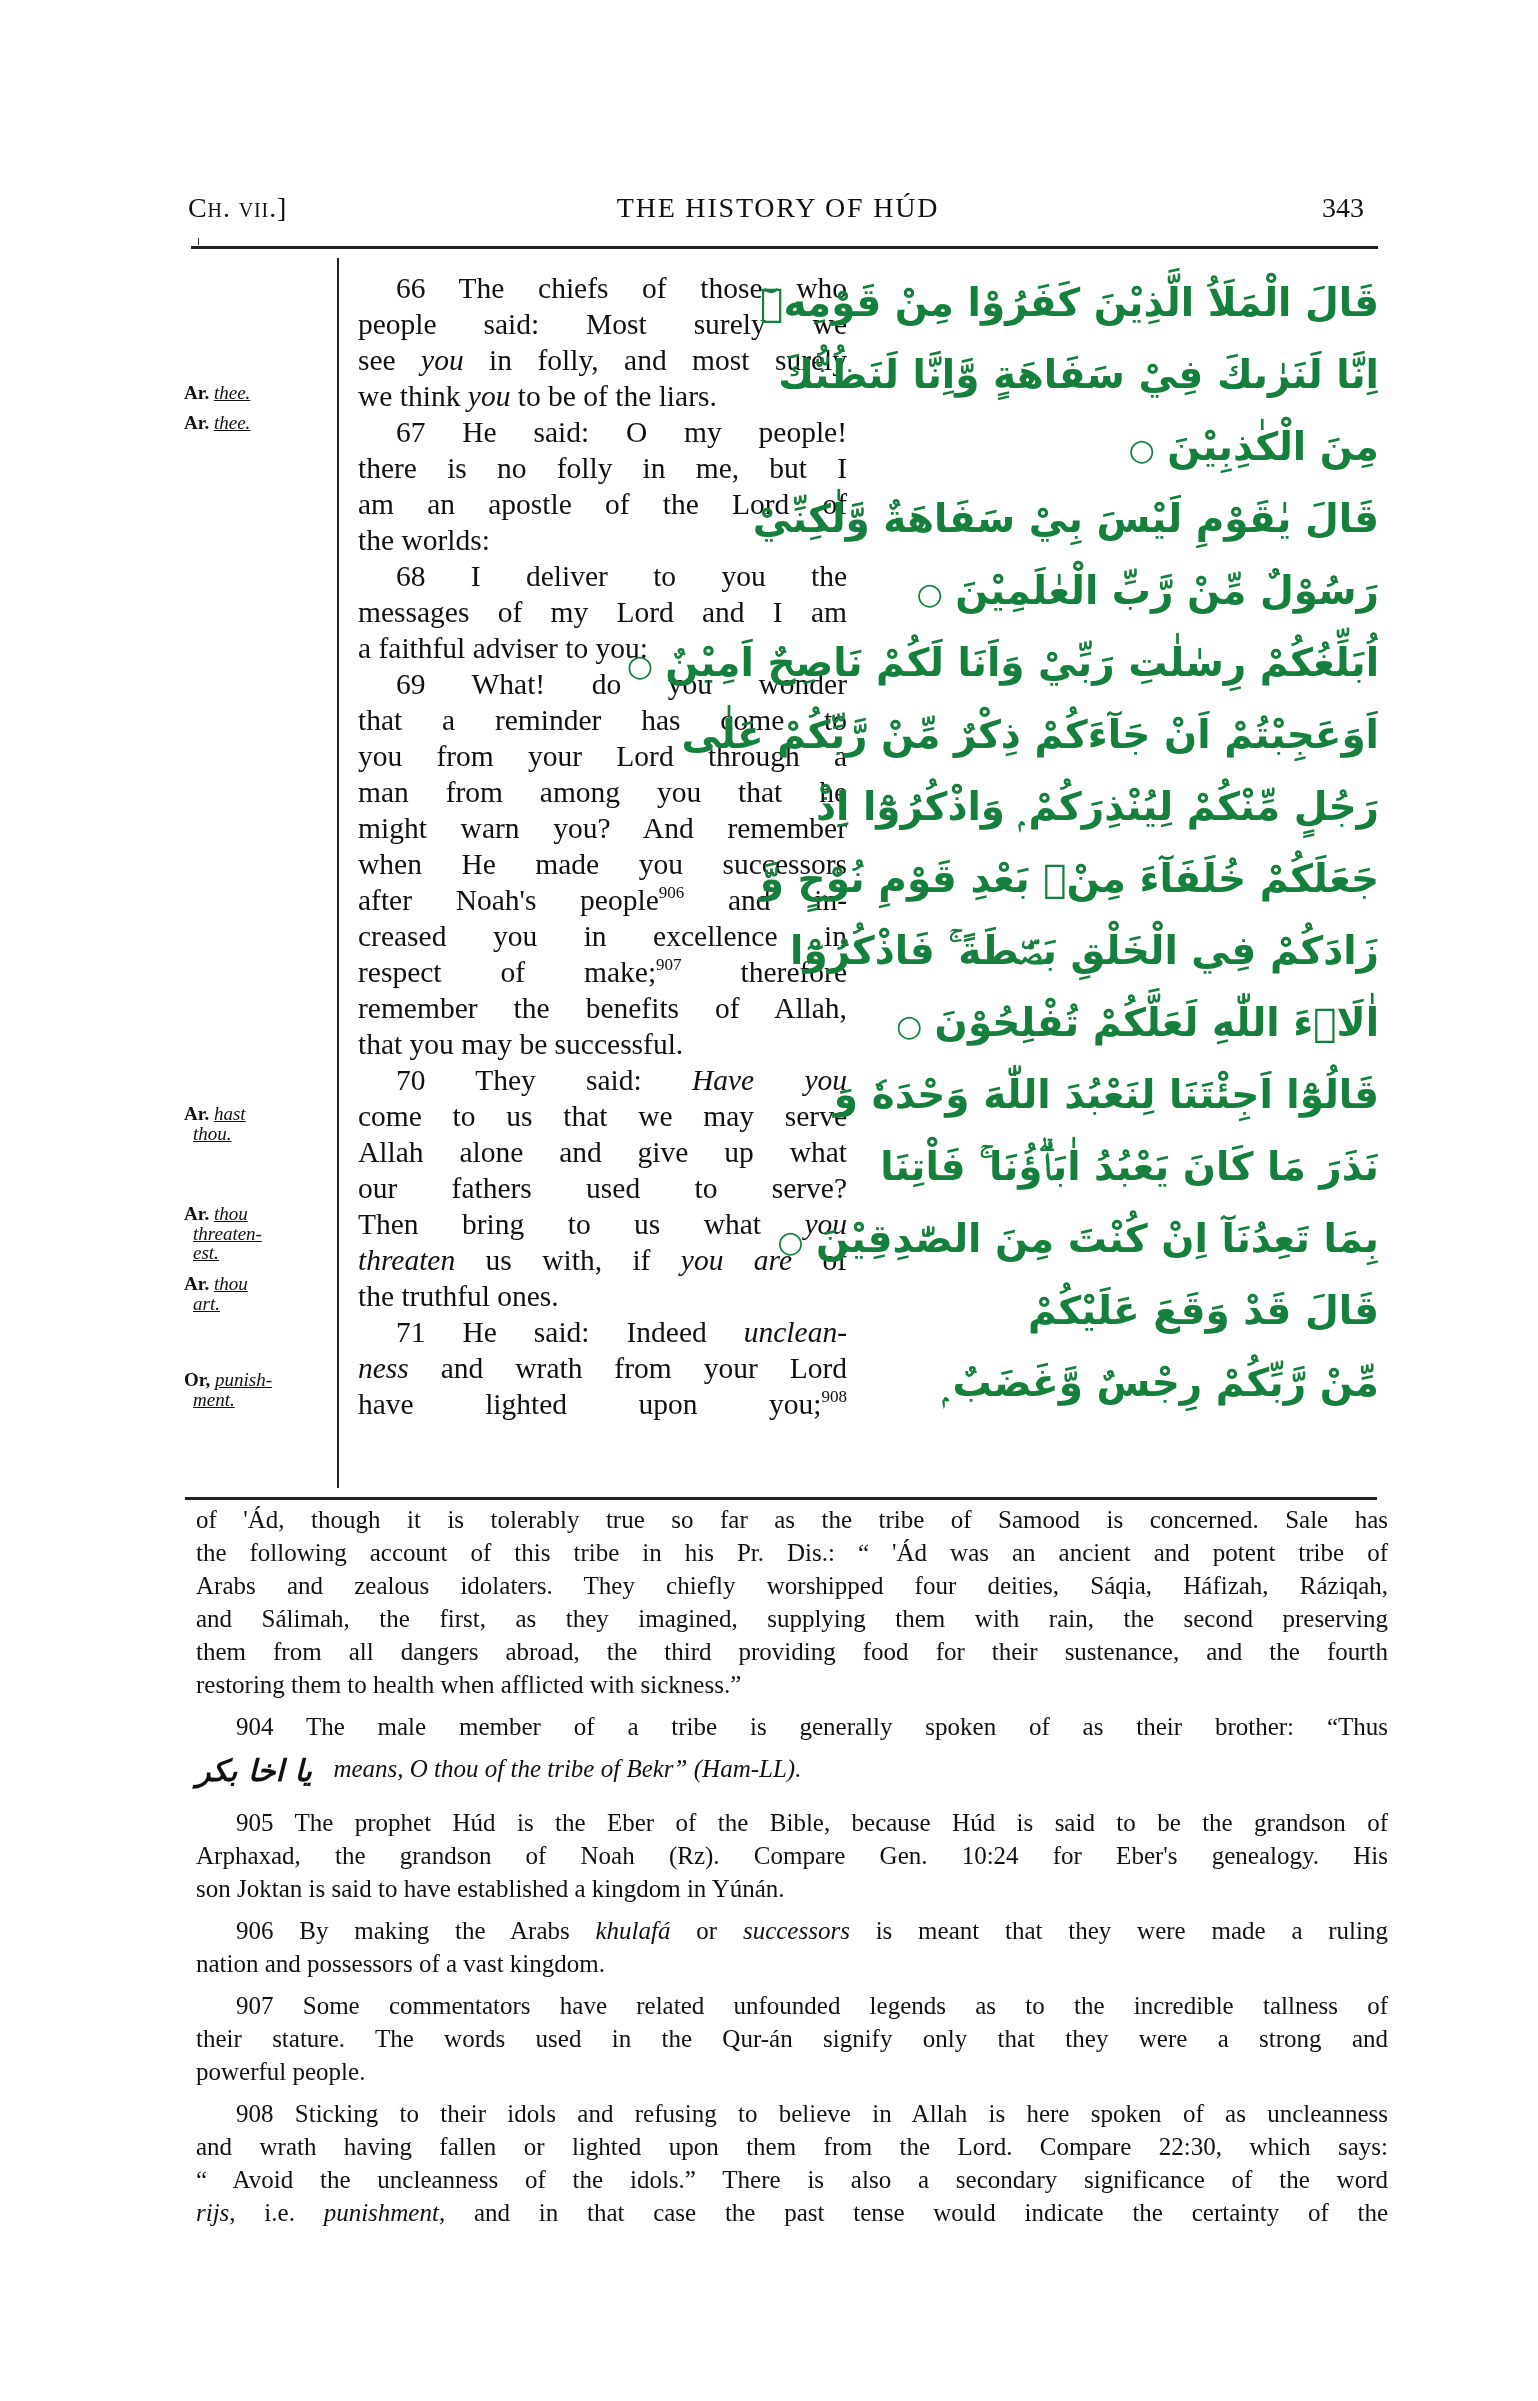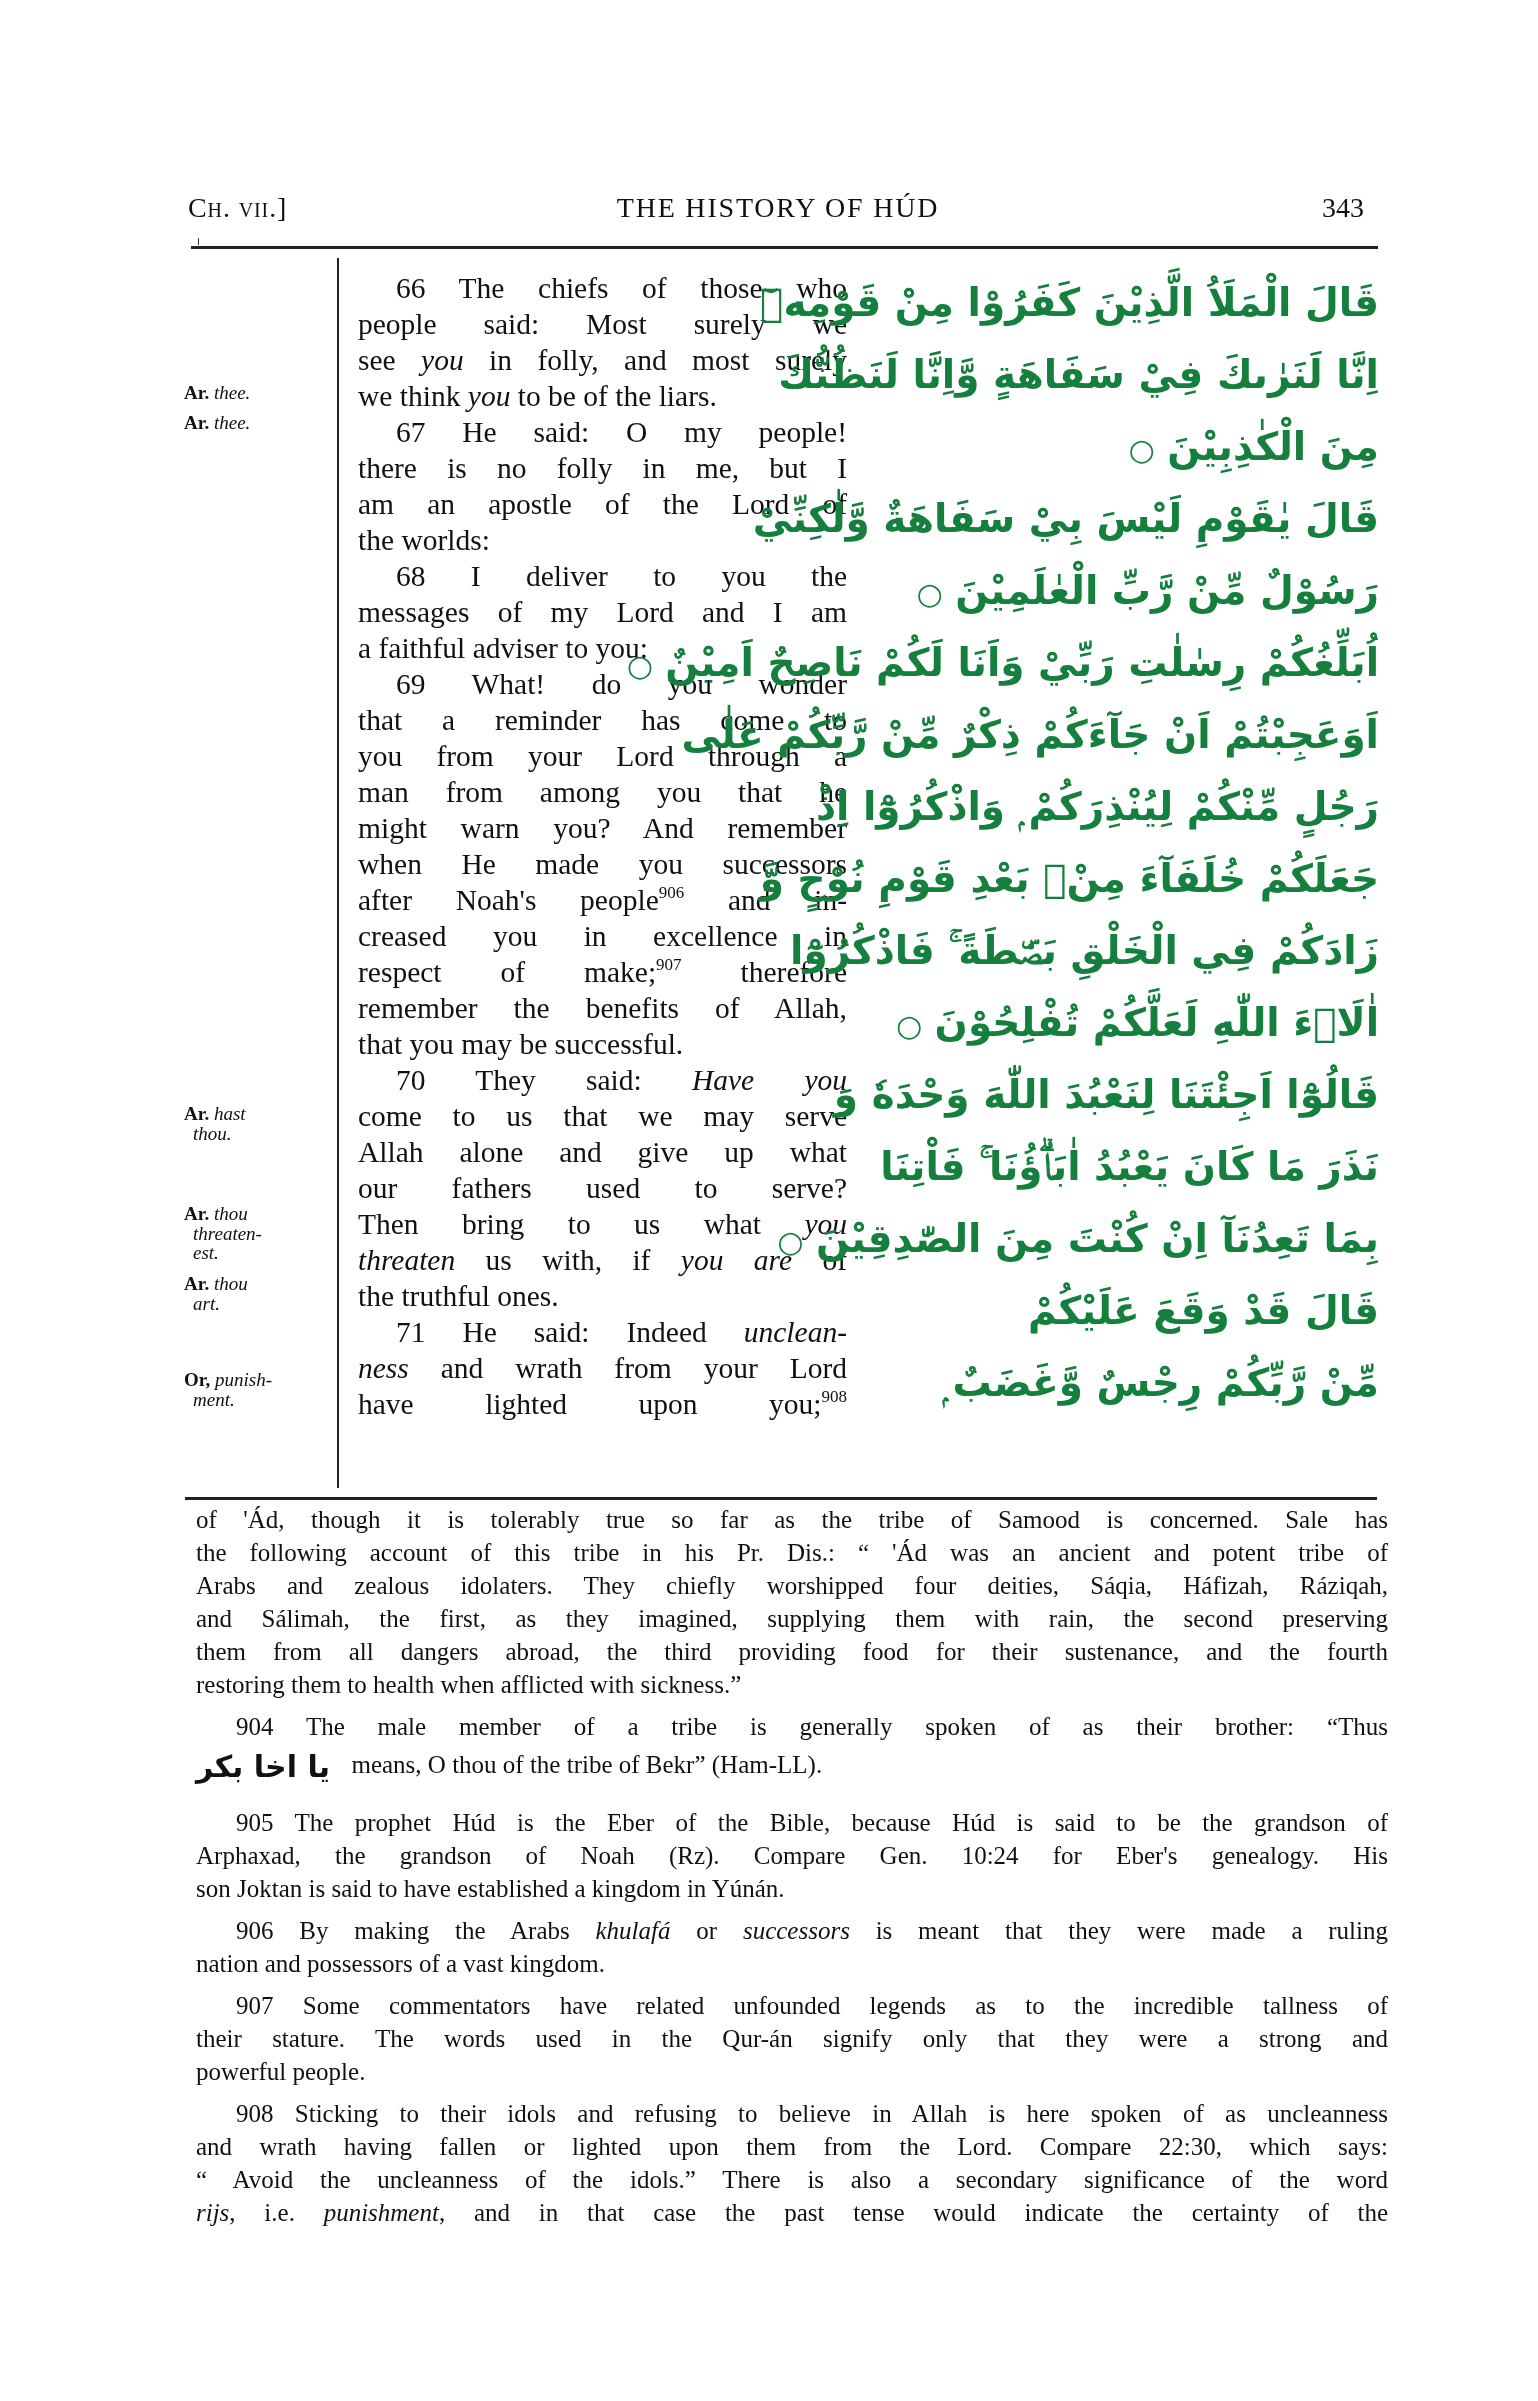--- a/index.html
+++ b/index.html
@@ -19,37 +19,37 @@
   .en-col { left: 358px; top: 270px; width: 489px; }
   .en-line { font-family: "Liberation Serif", serif; font-size: 29.5px; height: 36px; line-height: 36px; text-align: justify; text-align-last: justify; white-space: nowrap; overflow: visible; }
   .en-line.last { text-align-last: left; }
   .en-line.indent { padding-left: 38px; }
   .en-line sup { font-size: 17px; line-height: 0; vertical-align: 12.5px; }
   .en-line i { font-style: italic; }
 
   
   .mnote { left: 184px; font-family: "Liberation Serif", serif; font-size: 19px; line-height: 19.7px; white-space: nowrap; }
   .mnote b { font-weight: bold; }
-  .mnote i { font-style: italic; }
+  .mnote i { font-style: italic; text-decoration: underline; }
   .mnote .ind { padding-left: 9px; display: inline-block; }
 
   
   .ar-col { left: 885px; top: 267px; width: 494px; }
   .ar-line { font-family: "DejaVu Sans", sans-serif; font-size: 39px; height: 72px; line-height: 72px; direction: rtl; text-align: right; white-space: nowrap; font-weight: bold; color: #15803d; }
   .ar-line .stop { font-family: "DejaVu Sans", sans-serif; font-weight: normal; font-size: 30px; display: inline-block; margin: 0 12.5px; }
 
   
   .fn-col { left: 196px; top: 1503px; width: 1192px; }
   .fn-line { font-family: "Liberation Serif", serif; font-size: 25px; height: 33px; line-height: 33px; text-align: justify; text-align-last: justify; white-space: nowrap; }
   .fn-line.last { text-align-last: left; }
   .fn-line.indent { padding-left: 40px; }
   .fn-line i { font-style: italic; }
   .fn-gap { height: 9px; }
   .fn-ar { font-family: "DejaVu Sans", sans-serif; font-size: 30px; font-weight: bold; direction: rtl; display: inline-block; margin-right: 21.5px; vertical-align: -3.6px; }
-  .fn-line.tall { height: 54px; line-height: 44px; }
+  .fn-line.tall { height: 54px; line-height: 52px; font-style: italic; }
 </style>
 </head>
 <body>
 
 <div class="abs hdr hdr-left">Ch. vii.]</div>
 <div class="abs hdr hdr-center">THE HISTORY OF HÚD</div>
 <div class="abs hdr hdr-right">343</div>
 <div class="abs tick"></div>
 <div class="abs rule-top"></div>
 <div class="abs vrule"></div>

